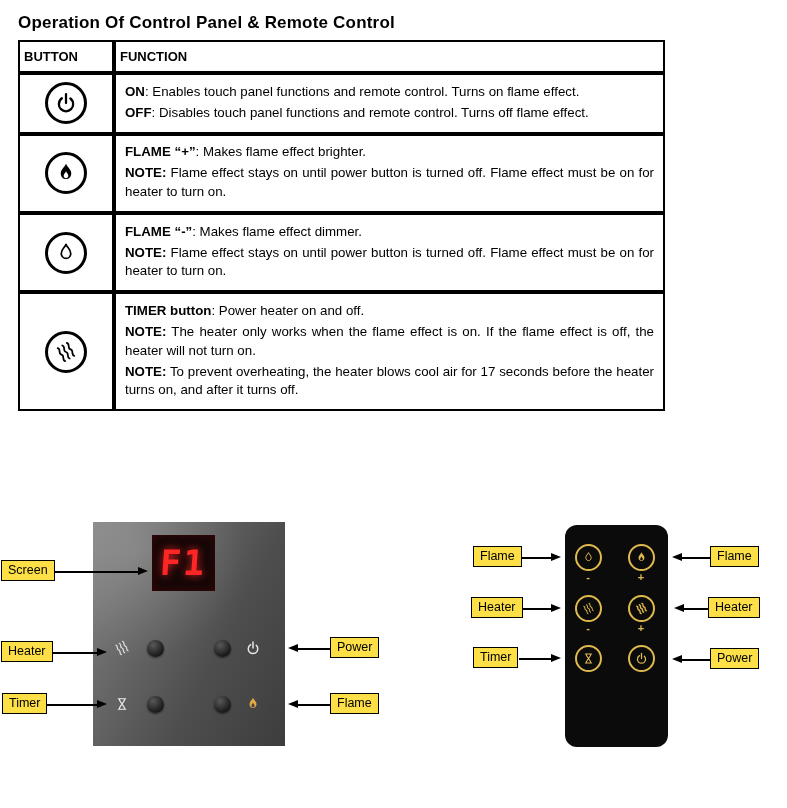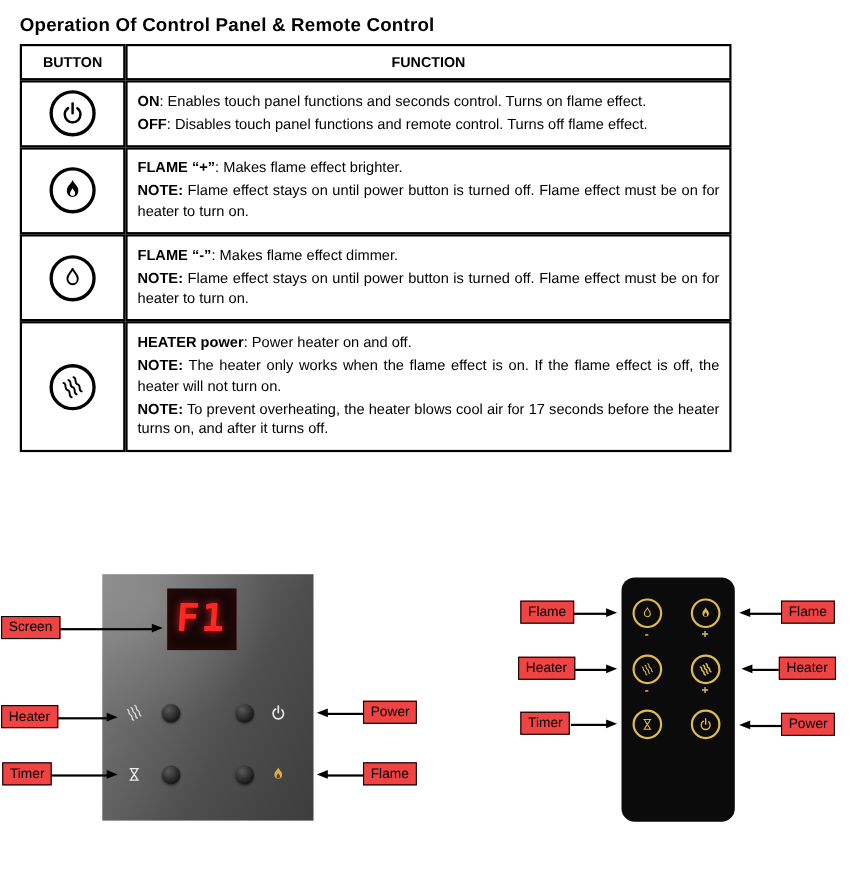--- a/index.html
+++ b/index.html
@@ -3,21 +3,21 @@
 <meta charset="utf-8">
 <style>
   html,body { margin:0; padding:0; background:#fff; }
   .page { position:relative; width:787px; height:772px; overflow:hidden; background:#fff;
           font-family:"Liberation Sans", sans-serif; color:#000; }
 
   .title { padding-top:13px; margin-left:18px; font-size:17px; font-weight:bold; letter-spacing:0.2px; }
 
   .fn-table { margin:7px 0 0 18px; width:647px; border-collapse:separate; border-spacing:0; }
   .fn-table th, .fn-table td { border:2px solid #000; }
-  .fn-table th { padding:7px 4px; font-size:13px; text-align:center; }
+  .fn-table th { padding:7px 4px; font-size:13px; text-align:left; }
   .col-btn { width:84px; }
   .cell-btn { text-align:center; vertical-align:middle; padding:6px 2px; }
   .cell-fn { padding:5px 9px 7px; font-size:13.3px; line-height:1.4; text-align:justify; }
   .fn-line { margin:2.5px 0; }
   .b { font-weight:bold; }
   .onoff { font-weight:bold; font-size:13px; margin:0 8px; }
   .icon-ring { width:42px; height:42px; border:3px solid #000; border-radius:50%;
                display:inline-flex; align-items:center; justify-content:center; box-sizing:border-box; }
 
   .figures { position:absolute; left:0; top:508px; width:787px; height:300px; }
@@ -40,21 +40,21 @@
   .remote { position:absolute; left:565px; top:17px; width:103px; height:222px;
             background:#0b0b0b; border-radius:12px; z-index:1; }
   .remote-btn { position:absolute; width:27px; height:27px; border:2px solid #dfba4d;
                 border-radius:50%; box-sizing:border-box;
                 display:flex; align-items:center; justify-content:center; }
   .remote-sign { position:absolute; width:28px; text-align:center; font-size:11px;
                  font-weight:bold; color:#dfba4d; line-height:1; }
   .remote-caption { position:absolute; left:556px; top:267px; width:122px; text-align:center;
                     font-family:Liberation Sans, sans-serif; font-weight:bold; font-size:13.5px; }
 
-  .anno-label { position:absolute; border:1px solid #000; background:#ef4444; padding:2px 6px 3px;
+  .anno-label { position:absolute; border:1px solid #000; background:#fde047; padding:2px 6px 3px;
                 font-size:12.5px; white-space:nowrap; z-index:6; }
   .arrow { position:absolute; height:0; border-top:2.2px solid #000; z-index:5; }
   .arrow.right::after { content:""; position:absolute; right:-9px; top:-5.6px; width:0; height:0;
       border-left:10px solid #000; border-top:4.5px solid transparent; border-bottom:4.5px solid transparent; }
   .arrow.left::before { content:""; position:absolute; left:-9px; top:-5.6px; width:0; height:0;
       border-right:10px solid #000; border-top:4.5px solid transparent; border-bottom:4.5px solid transparent; }
 </style>
 </head>
 <body>
 
@@ -70,21 +70,21 @@
     </thead>
     <tbody id="tbody">
         <tr>
           <td class="cell-btn"><div class="icon-ring">
               <svg width="30" height="30" viewBox="0 0 40 40" xmlns="http://www.w3.org/2000/svg">
                 <circle cx="20" cy="21.5" r="9.5" fill="none" stroke="#000000" stroke-width="3" stroke-dasharray="38.7 12" stroke-linecap="round"></circle>
                 <line x1="20" y1="8" x2="20" y2="20" stroke="#000000" stroke-width="3" stroke-linecap="round"></line>
               </svg>
             </div></td>
           <td class="cell-fn">
-            <p class="fn-line"><span class="b">ON</span><span>: Enables touch panel functions and seconds control. Turns on flame effect.</span></p>
+            <p class="fn-line"><span class="b">ON</span><span>: Enables touch panel functions and remote control. Turns on flame effect.</span></p>
             <p class="fn-line"><span class="b">OFF</span><span>: Disables touch panel functions and remote control. Turns off flame effect.</span></p>
           </td>
         </tr>
         <tr>
           <td class="cell-btn"><div class="icon-ring">
               <svg width="30" height="30" viewBox="0 0 40 40" xmlns="http://www.w3.org/2000/svg">
                 <path d="M20 7.5 c2 5 7 7.3 7 13 c0 4.3 -3.1 7.5 -7 7.5 c-3.9 0 -7 -3.2 -7 -7.5 c0 -5.7 5 -8 7 -13 z" fill="#000000" stroke="none"></path>
                 <path d="M20 17.5 c1 2.4 3.1 3.6 3.1 6.1 c0 2 -1.3 3.4 -3.1 3.4 c-1.8 0 -3.1 -1.4 -3.1 -3.4 c0 -2.5 2.1 -3.7 3.1 -6.1 z" fill="#ffffff" stroke="none"></path>
               </svg>
             </div></td>
@@ -108,21 +108,21 @@
           <td class="cell-btn"><div class="icon-ring">
               <svg width="30" height="30" viewBox="0 0 40 40" xmlns="http://www.w3.org/2000/svg">
                 <g transform="rotate(-30 20 20)" fill="none" stroke="#000000" stroke-width="2.3" stroke-linecap="round">
                   <path d="M13 30 c-3.5 -3.5 3.5 -6.5 0 -10 c-3.5 -3.5 3.5 -6.5 0 -10"></path>
                   <path d="M20 30 c-3.5 -3.5 3.5 -6.5 0 -10 c-3.5 -3.5 3.5 -6.5 0 -10"></path>
                   <path d="M27 30 c-3.5 -3.5 3.5 -6.5 0 -10 c-3.5 -3.5 3.5 -6.5 0 -10"></path>
                 </g>
               </svg>
             </div></td>
           <td class="cell-fn">
-            <p class="fn-line"><span class="b">HEATER power</span><span>: Power heater on and off.</span></p>
+            <p class="fn-line"><span class="b">TIMER button</span><span>: Power heater on and off.</span></p>
             <p class="fn-line"><span class="b">NOTE:</span><span> The heater only works when the flame effect is on. If the flame effect is off, the heater will not turn on.</span></p>
             <p class="fn-line"><span class="b">NOTE:</span><span> To prevent overheating, the heater blows cool air for 17 seconds before the heater turns on, and after it turns off.</span></p>
           </td>
         </tr>
       </tbody>
   </table>
 
   <div class="figures" id="figures">
     <div class="panel-photo" id="panel-photo">
       <div class="led">

